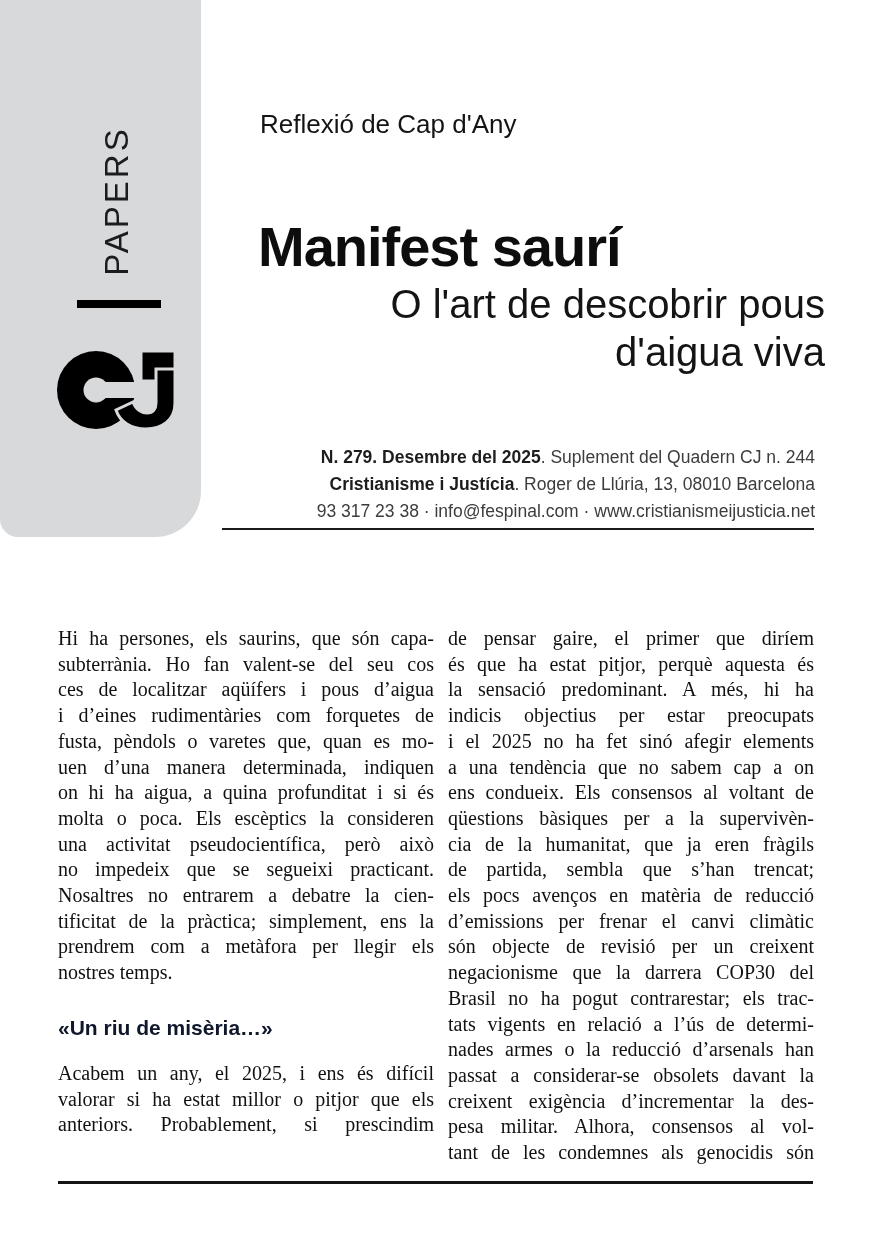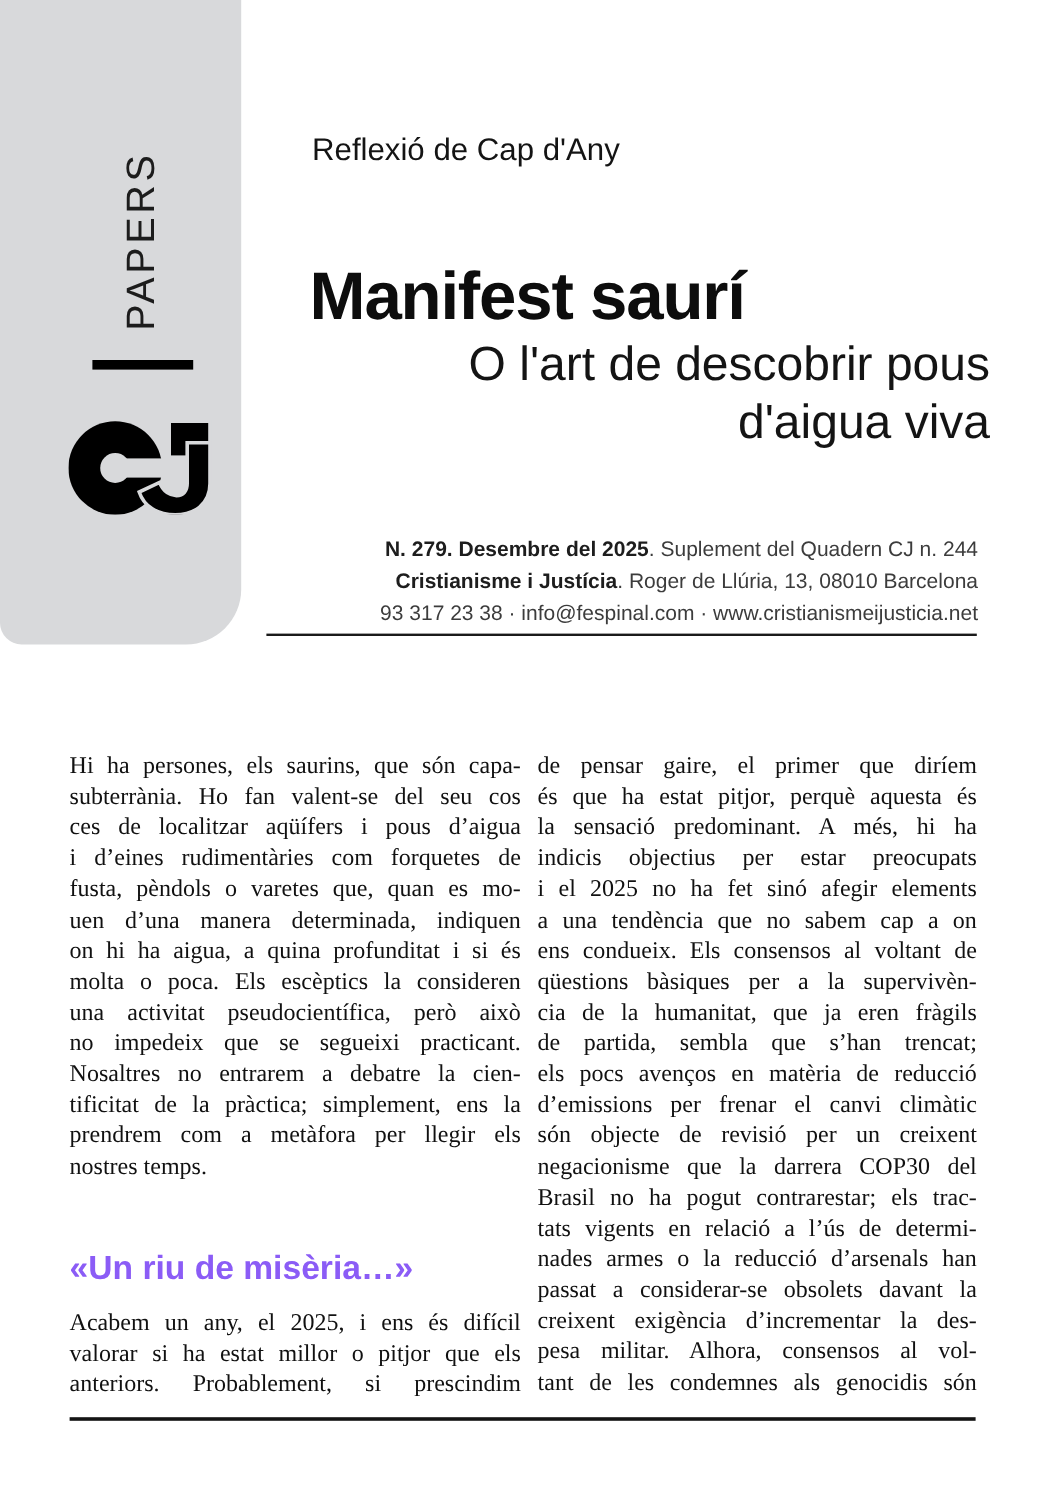--- a/index.html
+++ b/index.html
@@ -45,22 +45,22 @@
   
   .col{
     position:absolute;top:626px;
     font-family:"Liberation Serif",serif;font-size:20px;line-height:25.7px;color:#111;
   }
   .col-left{left:58px;width:376px;}
   .col-right{left:448px;width:366px;}
   .line{text-align:justify;text-align-last:justify;}
   .line.nojust{text-align:left;text-align-last:left;}
   .col-heading{
-    font-family:"Liberation Sans",sans-serif;font-size:28px;font-weight:700;
-    color:#8b5cf6;margin:58px 0 20px 0;line-height:26px;text-align:left;
+    font-family:"Liberation Sans",sans-serif;font-size:21px;font-weight:700;
+    color:#0f172a;margin:29px 0 20px 0;line-height:26px;text-align:left;
   }
   .bottom-rule{
     position:absolute;left:58px;top:1181px;width:755px;height:3px;background:#141414;
   }
 </style>
 </head>
 <body>
 
 <div class="sidebar">
   <div class="papers-vertical">PAPERS</div>

